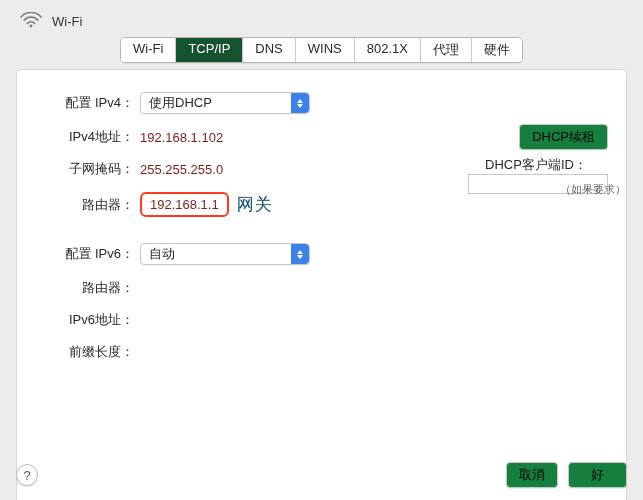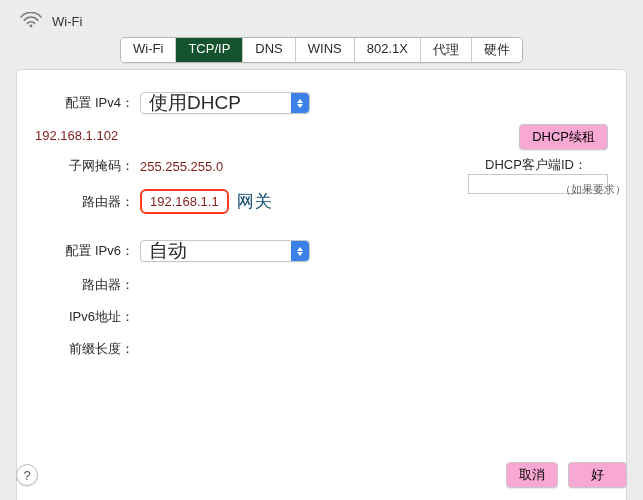--- a/index.html
+++ b/index.html
@@ -74,42 +74,42 @@
   .select {
     display:flex;
     align-items:center;
     justify-content:space-between;
     width:170px;
     height:22px;
     background:#fff;
     border:1px solid #c7c7c7;
     border-radius:4px;
     padding:0 0 0 8px;
-    font-size:19px;
+    font-size:13px;
     box-shadow:0 1px 0 rgba(0,0,0,.04);
   }
   .select .txt { flex:1; }
   .stepper {
     width:18px;
     height:100%;
     background:#3a82ea;
     border-radius:0 4px 4px 0;
     display:flex;
     flex-direction:column;
     align-items:center;
     justify-content:center;
     gap:1px;
   }
   .stepper .tri {
     width:0;height:0;border-left:3px solid transparent;border-right:3px solid transparent;
   }
   .stepper .up{border-bottom:4px solid #fff;}
   .stepper .down{border-top:4px solid #fff;}
   .mac-btn {
-    background:#f9a8d4;
+    background:#15803d;
     border:1px solid #c7c7c7;
     border-radius:4px;
     padding:3px 12px;
     font-size:13px;
     box-shadow:0 1px 0 rgba(0,0,0,.07);
     cursor:default;
   }
   .dhcp-renew {
     position:absolute; right:18px; top:54px;
   }
@@ -195,20 +195,21 @@
     <div class="select">
       <span class="txt">使用DHCP</span>
       <span class="stepper">
         <span class="tri up"></span>
           <span class="tri down"></span>
       </span>
     </div>
   </div>
 
   <div class="row">
+    <div class="lbl">IPv4地址</div>
     <div class="val">192.168.1.102</div>
   </div>
 
   <div class="row">
     <div class="lbl">子网掩码</div>
     <div class="val">255.255.255.0</div>
   </div>
 
   <div class="row">
     <div class="lbl">路由器</div>

